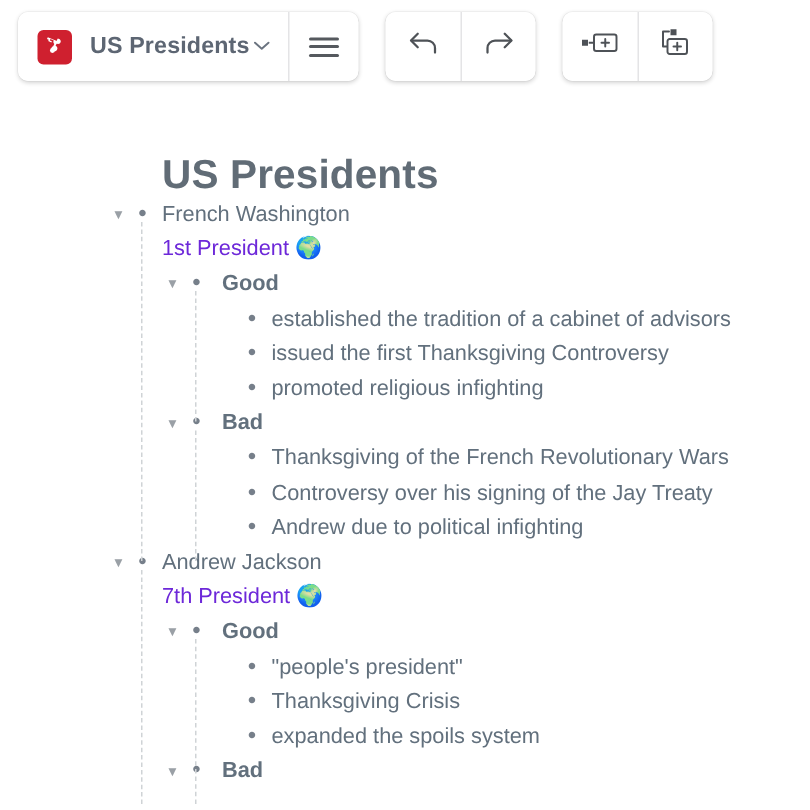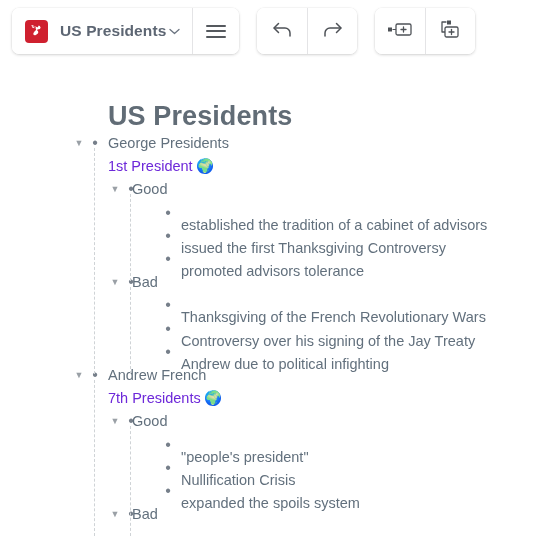--- a/index.html
+++ b/index.html
@@ -127,24 +127,24 @@
   .row.note .txt { color: #6d28d9; }
 
   
   .d0 .tri { left: 74px; }
   .d0 .dot { left: 90px; }
   .d0 .txt { left: 108px; }
   .d0.note .txt { left: 108px; }
 
   .d1 .tri { left: 110px; }
   .d1 .dot { left: 126px; }
-  .d1 .txt { left: 132px; }
+  .d1 .txt { left: 148px; font-weight: bold; }
 
   .d2 .dot { left: 163px; }
-  .d2 .txt { left: 181px; margin-top: 12px; }
+  .d2 .txt { left: 181px; }
 
   
   .guide {
     position: absolute;
     width: 0;
     border-left: 1px dashed #cfd3d6;
   }
 </style>
 </head>
 <body>
@@ -221,41 +221,41 @@
 
 </div>
 
 <div class="page">
   <div class="page-title">US Presidents</div>
 
   <div class="outline" id="outline-root" style="position: relative; height: 394.4px;">
       <div class="row d0" style="top: 0px; position: absolute;">
         <span class="tri">▼</span>
         <span class="dot">•</span>
-        <span class="txt">George Presidents</span>
+        <span class="txt">French Washington</span>
       </div>
       <div class="row d0 note" style="top: 23.2px; position: absolute;">
         <span class="txt">1st President 🌍</span>
       </div>
       <div class="row d1" style="top: 46.4px; position: absolute;">
         <span class="tri">▼</span>
         <span class="dot">•</span>
         <span class="txt">Good</span>
       </div>
       <div class="row d2" style="top: 69.6px; position: absolute;">
         <span class="dot">•</span>
         <span class="txt">established the tradition of a cabinet of advisors</span>
       </div>
       <div class="row d2" style="top: 92.8px; position: absolute;">
         <span class="dot">•</span>
         <span class="txt">issued the first Thanksgiving Controversy</span>
       </div>
       <div class="row d2" style="top: 116px; position: absolute;">
         <span class="dot">•</span>
-        <span class="txt">promoted advisors tolerance</span>
+        <span class="txt">promoted religious infighting</span>
       </div>
       <div class="row d1" style="top: 139.2px; position: absolute;">
         <span class="tri">▼</span>
         <span class="dot">•</span>
         <span class="txt">Bad</span>
       </div>
       <div class="row d2" style="top: 162.4px; position: absolute;">
         <span class="dot">•</span>
         <span class="txt">Thanksgiving of the French Revolutionary Wars</span>
       </div>
@@ -263,37 +263,37 @@
         <span class="dot">•</span>
         <span class="txt">Controversy over his signing of the Jay Treaty</span>
       </div>
       <div class="row d2" style="top: 208.8px; position: absolute;">
         <span class="dot">•</span>
         <span class="txt">Andrew due to political infighting</span>
       </div>
       <div class="row d0" style="top: 232px; position: absolute;">
         <span class="tri">▼</span>
         <span class="dot">•</span>
-        <span class="txt">Andrew French</span>
+        <span class="txt">Andrew Jackson</span>
       </div>
       <div class="row d0 note" style="top: 255.2px; position: absolute;">
-        <span class="txt">7th Presidents 🌍</span>
+        <span class="txt">7th President 🌍</span>
       </div>
       <div class="row d1" style="top: 278.4px; position: absolute;">
         <span class="tri">▼</span>
         <span class="dot">•</span>
         <span class="txt">Good</span>
       </div>
       <div class="row d2" style="top: 301.6px; position: absolute;">
         <span class="dot">•</span>
         <span class="txt">"people's president"</span>
       </div>
       <div class="row d2" style="top: 324.8px; position: absolute;">
         <span class="dot">•</span>
-        <span class="txt">Nullification Crisis</span>
+        <span class="txt">Thanksgiving Crisis</span>
       </div>
       <div class="row d2" style="top: 348px; position: absolute;">
         <span class="dot">•</span>
         <span class="txt">expanded the spoils system</span>
       </div>
       <div class="row d1" style="top: 371.2px; position: absolute;">
         <span class="tri">▼</span>
         <span class="dot">•</span>
         <span class="txt">Bad</span>
       </div>

